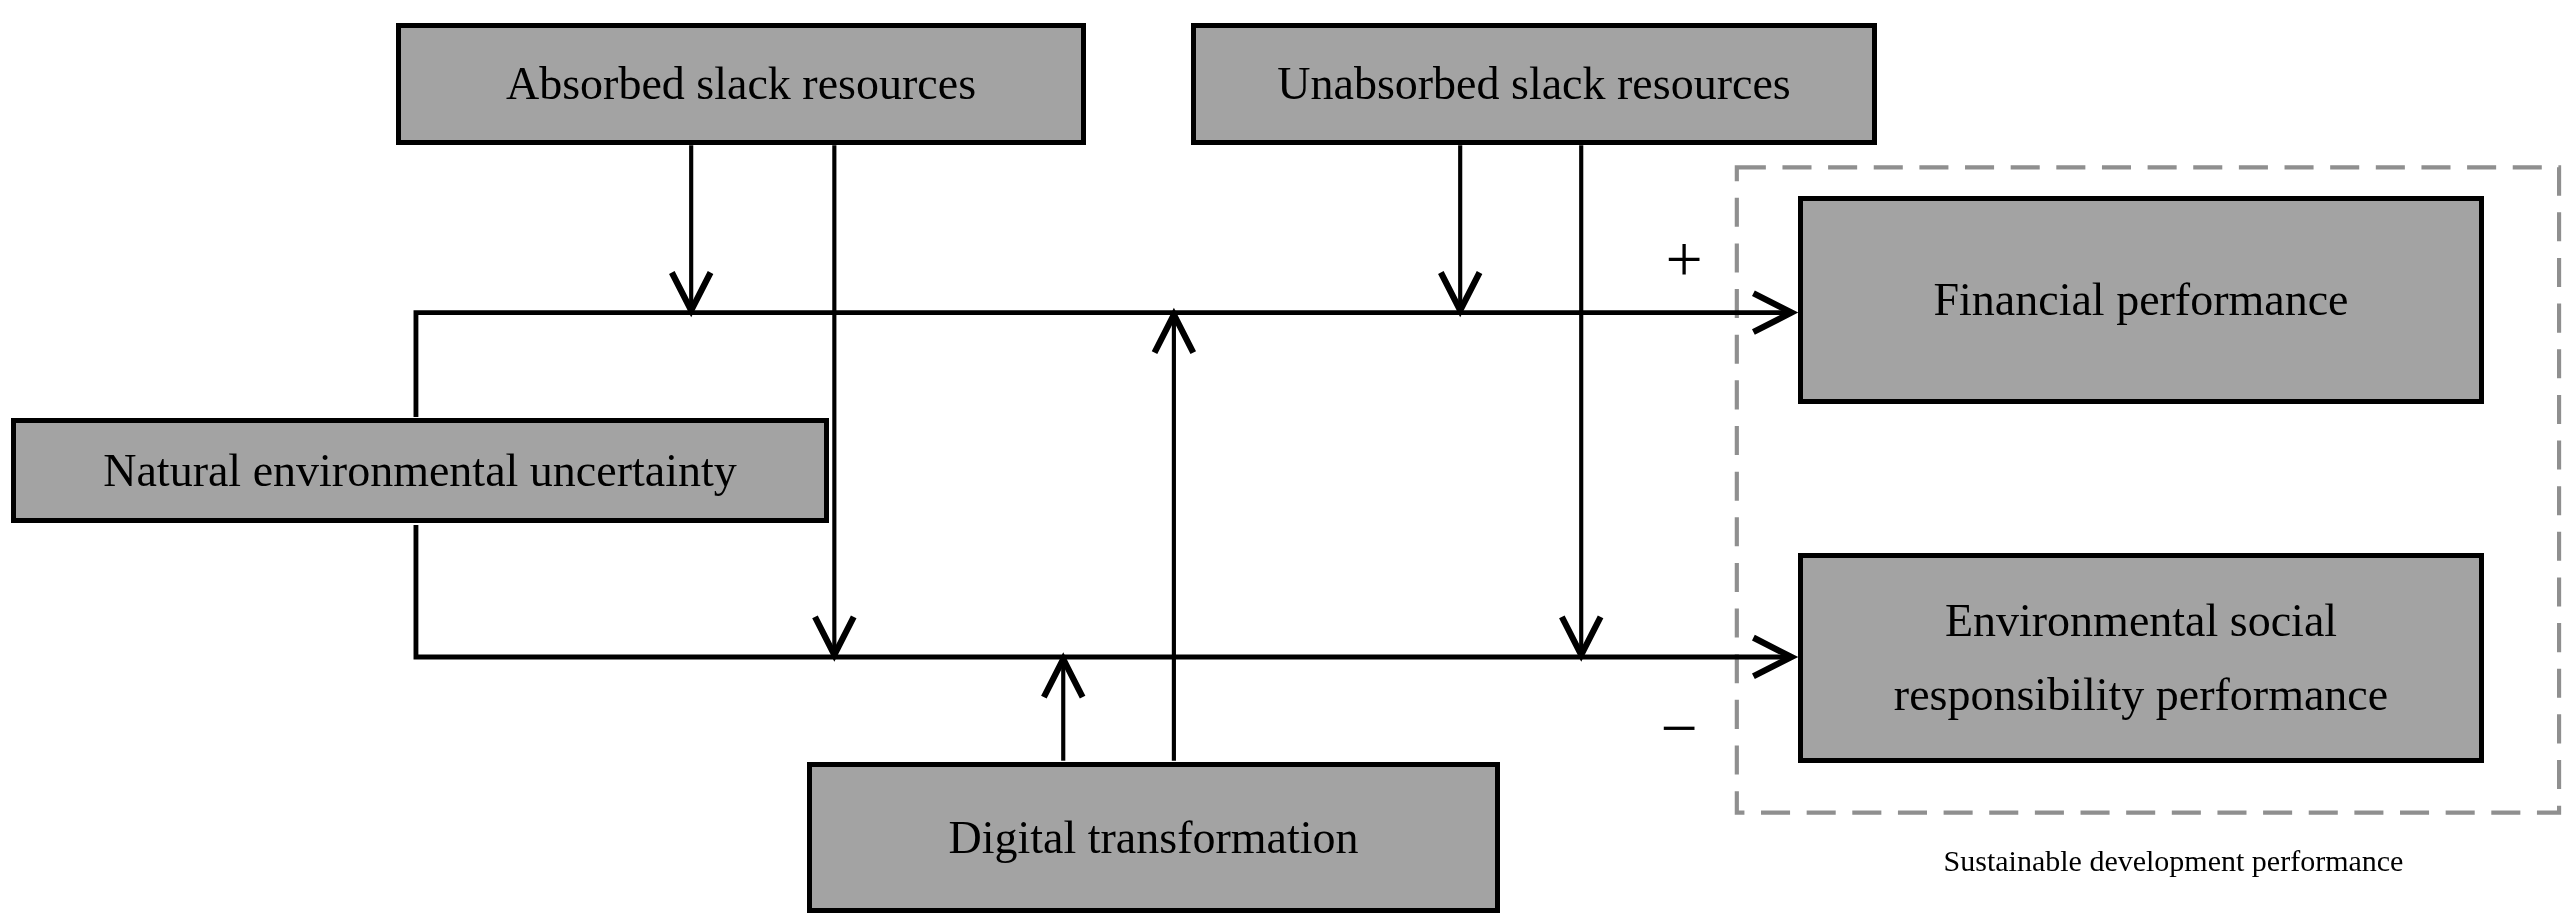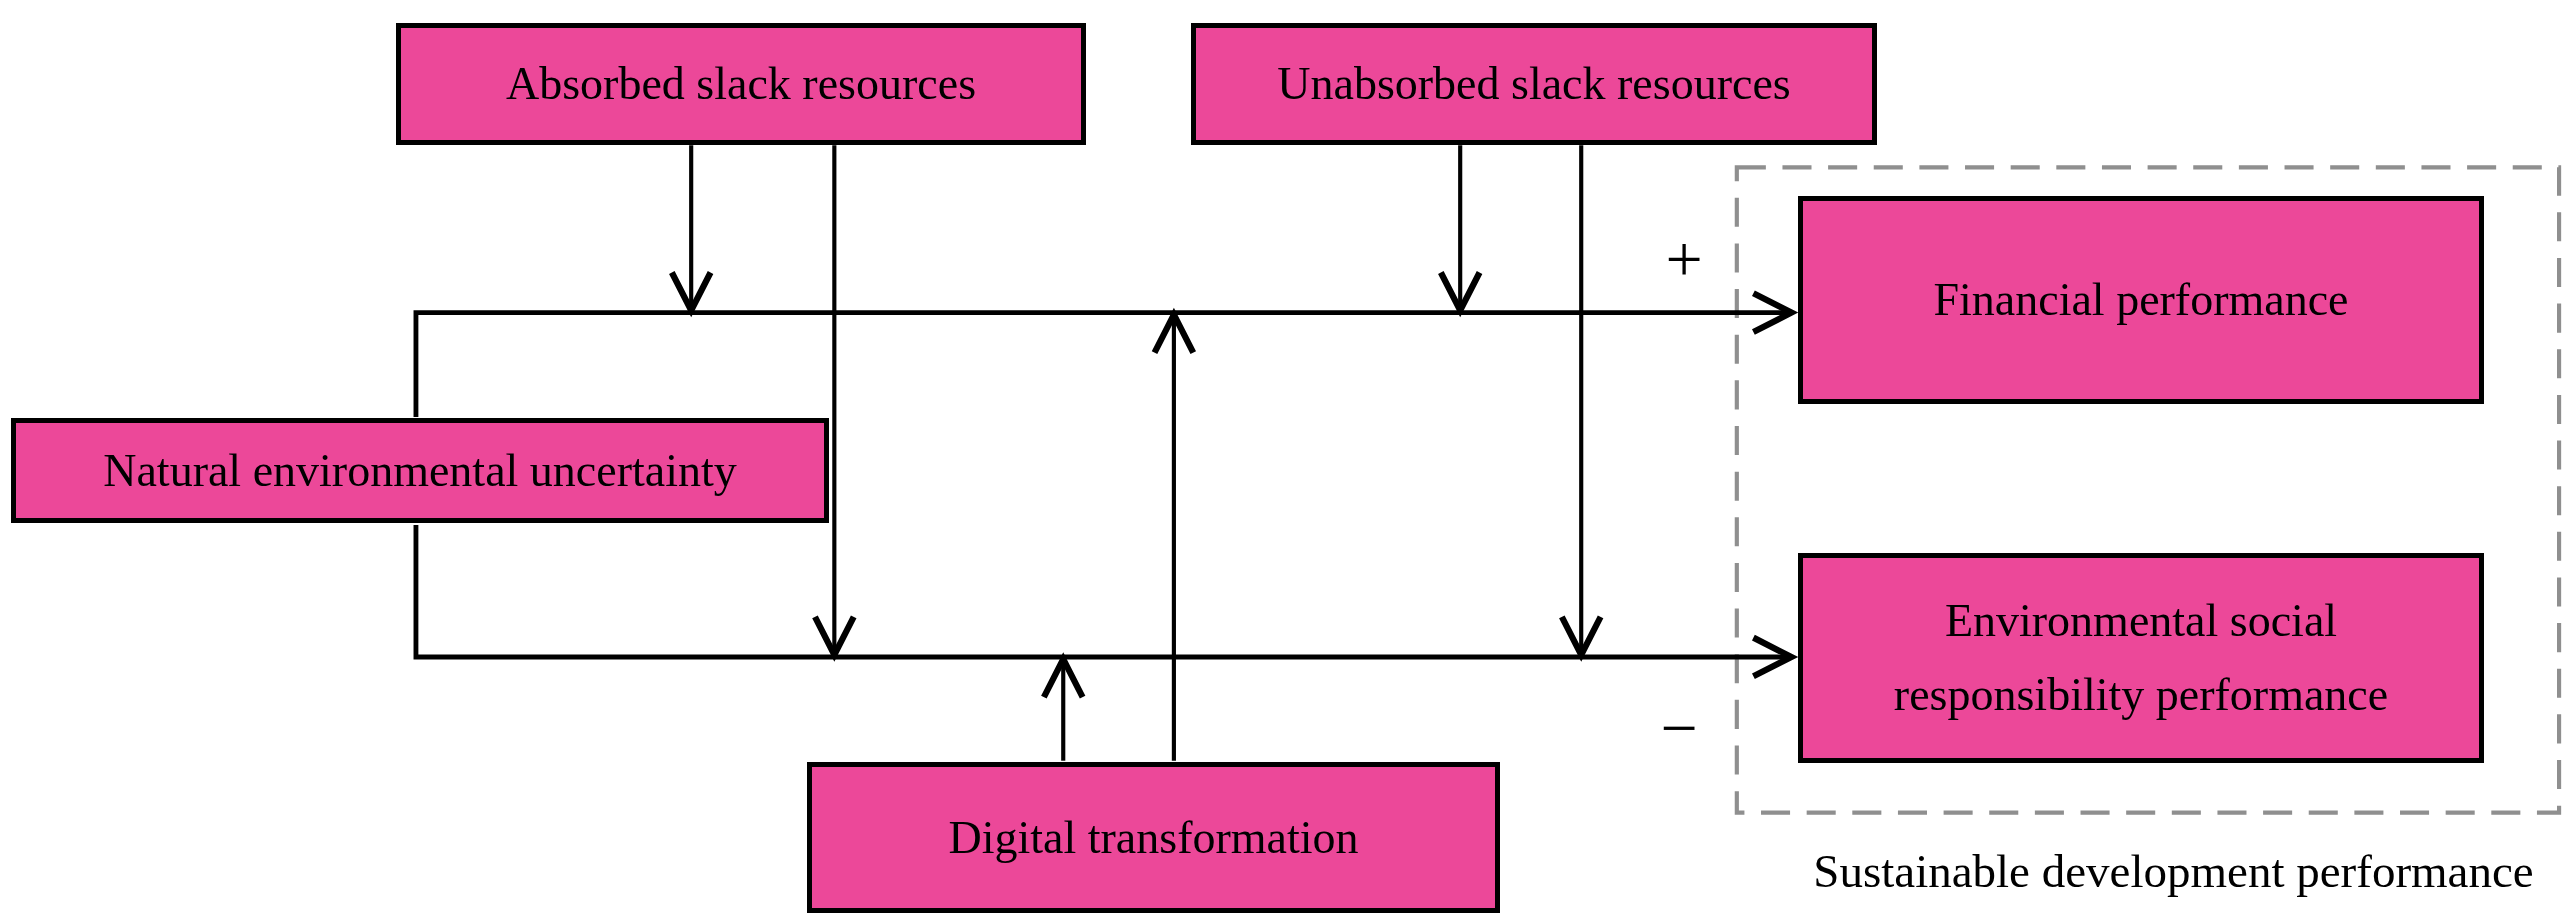--- a/index.html
+++ b/index.html
@@ -14,21 +14,21 @@
   }
   .connector-layer {
     position: absolute;
     left: 0; top: 0;
     z-index: 1;
   }
   .node {
     position: absolute;
     box-sizing: border-box;
     border: 5.5px solid #000000;
-    background: #ec4899;
+    background: #a3a3a3;
     display: flex;
     align-items: center;
     justify-content: center;
     text-align: center;
     font-size: 46px;
     line-height: 1.6;
     z-index: 2;
     padding: 0 12.5px;
   }
   .node-absorbed   { left: 396px;  top: 23px;   width: 690px;  height: 122px; }
@@ -47,21 +47,21 @@
     padding: 0 2.8px;
   }
   .sign-plus  { left: 1684px; top: 259px;  }
   .sign-minus { left: 1679px; top: 728px; }
   .group-label {
     position: absolute;
     left: 1771px;
     top: 843px;
     width: 805px;
     text-align: center;
-    font-size: 47px;
+    font-size: 30px;
     line-height: 1.2;
     z-index: 2;
     white-space: nowrap;
   }
 </style>
 </head>
 <body>
 
 <div class="canvas">
 

